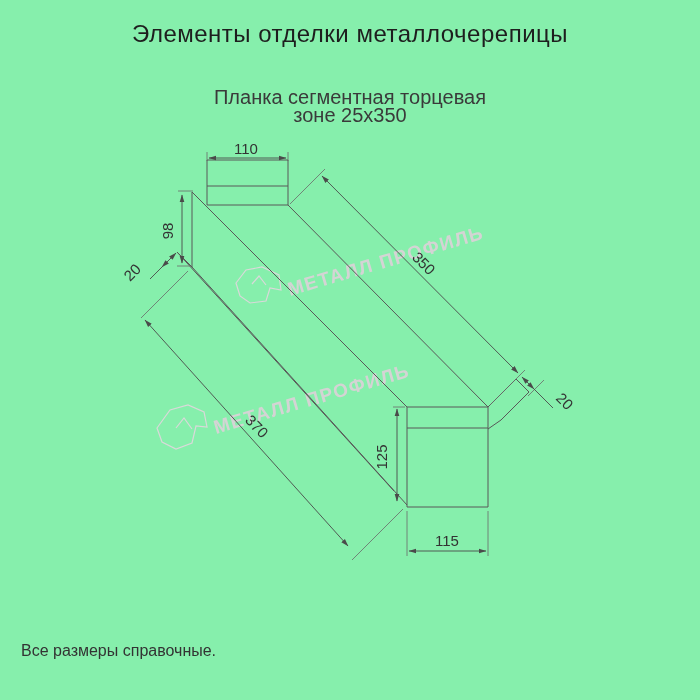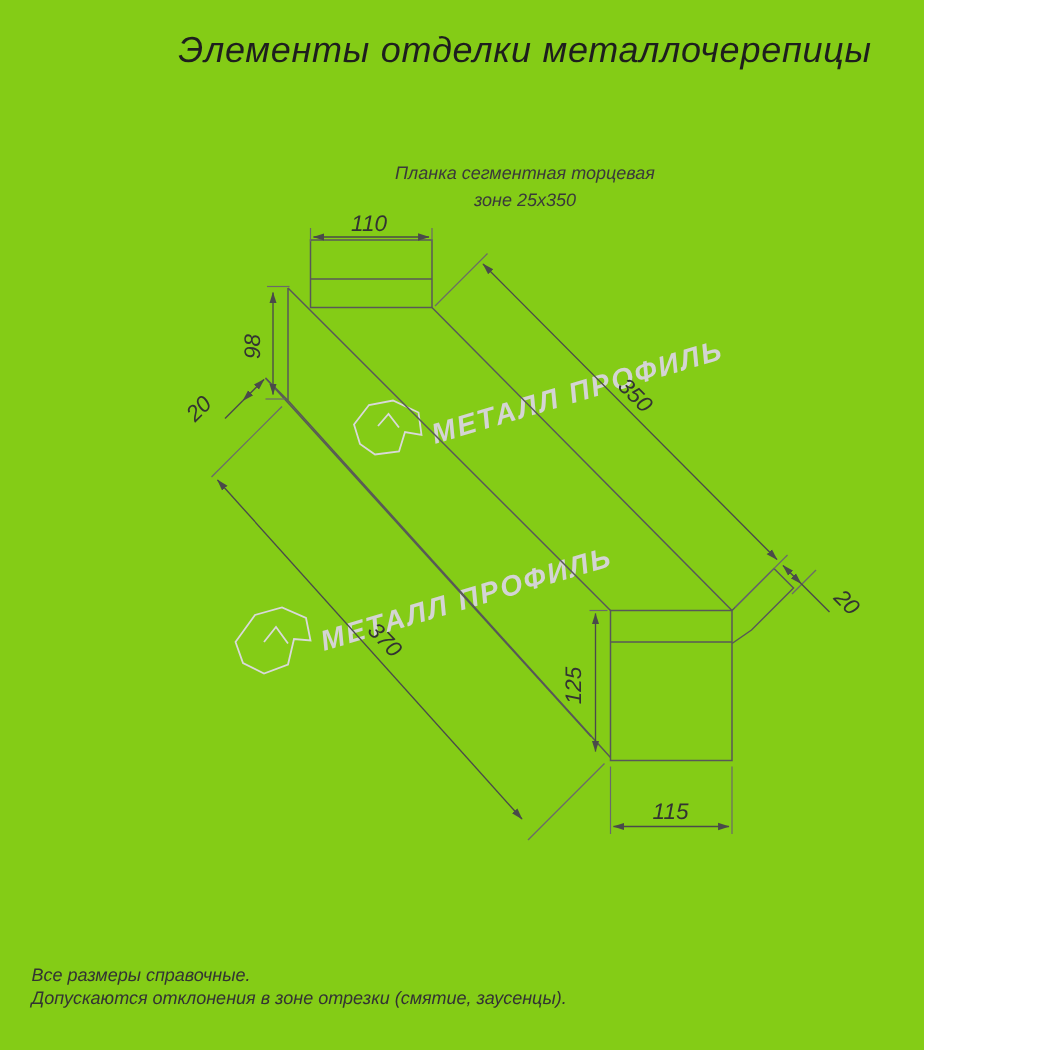--- a/index.html
+++ b/index.html
@@ -1,29 +1,29 @@
 <!DOCTYPE html>
 <html><head>
 <meta charset="utf-8">
 <style>
   html,body{margin:0;padding:0;background:#ffffff;}
   #stage{
-    position:relative;width:616px;height:700px;background:#84cc16;
-    font-family:"Liberation Sans", sans-serif;overflow:hidden;font-style:italic;
+    position:relative;width:700px;height:700px;background:#86efac;
+    font-family:"Liberation Sans", sans-serif;overflow:hidden;
   }
   .page-title{
     position:absolute;top:20px;left:0;width:700px;text-align:center;
     font-size:24px;font-weight:400;color:#1e1e1e;letter-spacing:.5px;
   }
   .subtitle{
-    position:absolute;top:106px;left:0;width:700px;text-align:center;
-    font-size:12px;color:#3a3a3a;line-height:18px;
+    position:absolute;top:88px;left:0;width:700px;text-align:center;
+    font-size:20px;color:#3a3a3a;line-height:18px;
   }
   .footer{
-    position:absolute;left:21px;top:643px;font-size:12px;color:#333333;line-height:15px;
+    position:absolute;left:21px;top:643px;font-size:16px;color:#333333;line-height:15px;
   }
   svg{position:absolute;left:0;top:0;}
   .objline{stroke:#585858;stroke-width:1;fill:none;}
   .dimline{stroke:#4a4a4a;stroke-width:.9;fill:none;}
   .extline{stroke:#6a6a6a;stroke-width:.8;fill:none;}
   .dimtext{fill:#333333;font-size:15px;font-family:"Liberation Sans",sans-serif;}
   .wmtext{fill:#d4d4d4;font-size:19px;font-weight:700;letter-spacing:1.5px;
           font-family:"Liberation Sans",sans-serif;}
   .wmshape{stroke:#d9d9d9;stroke-width:1.2;fill:none;}
 </style>
@@ -112,16 +112,15 @@
       <text class="dimtext" transform="translate(420,267) rotate(45)" text-anchor="middle">350</text>
       <text class="dimtext" transform="translate(561,405) rotate(45)" text-anchor="middle">20</text>
       <text class="dimtext" transform="translate(253,430) rotate(46)" text-anchor="middle">370</text>
       <text class="dimtext" transform="translate(387,457) rotate(-90)" text-anchor="middle">125</text>
       <text class="dimtext" x="447" y="546" text-anchor="middle">115</text>
     </g>
   </svg>
 
   <div class="footer">
     <div>Все размеры справочные.</div>
-    <div>Допускаются отклонения в зоне отрезки (смятие, заусенцы).</div>
   </div>
 
 </div>
 
 </body></html>

